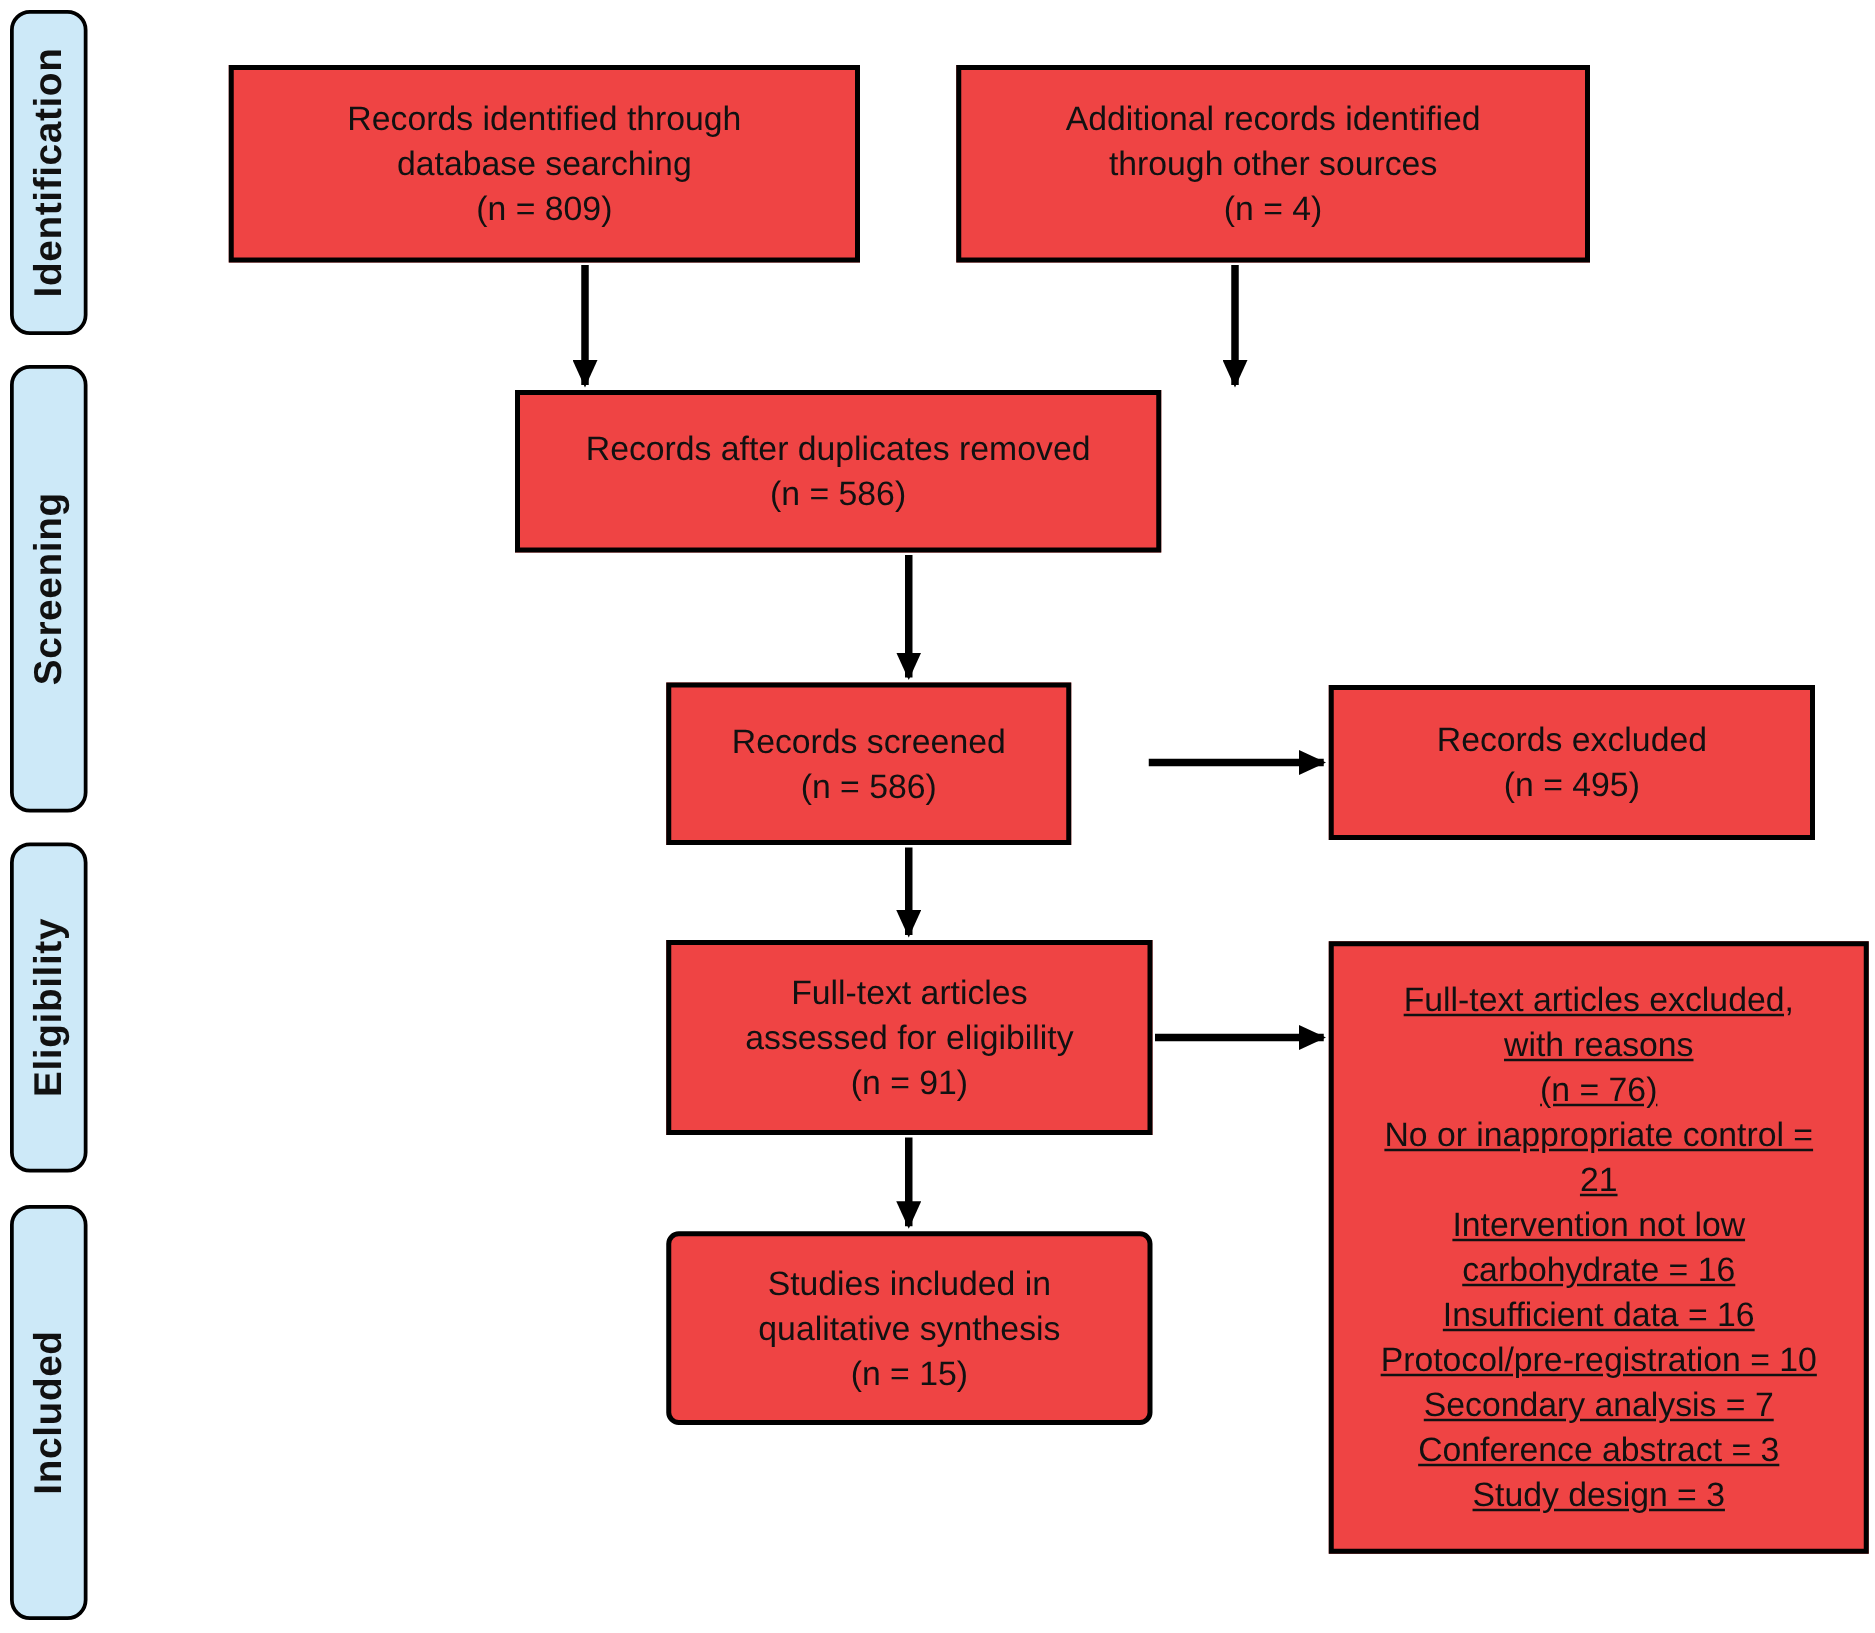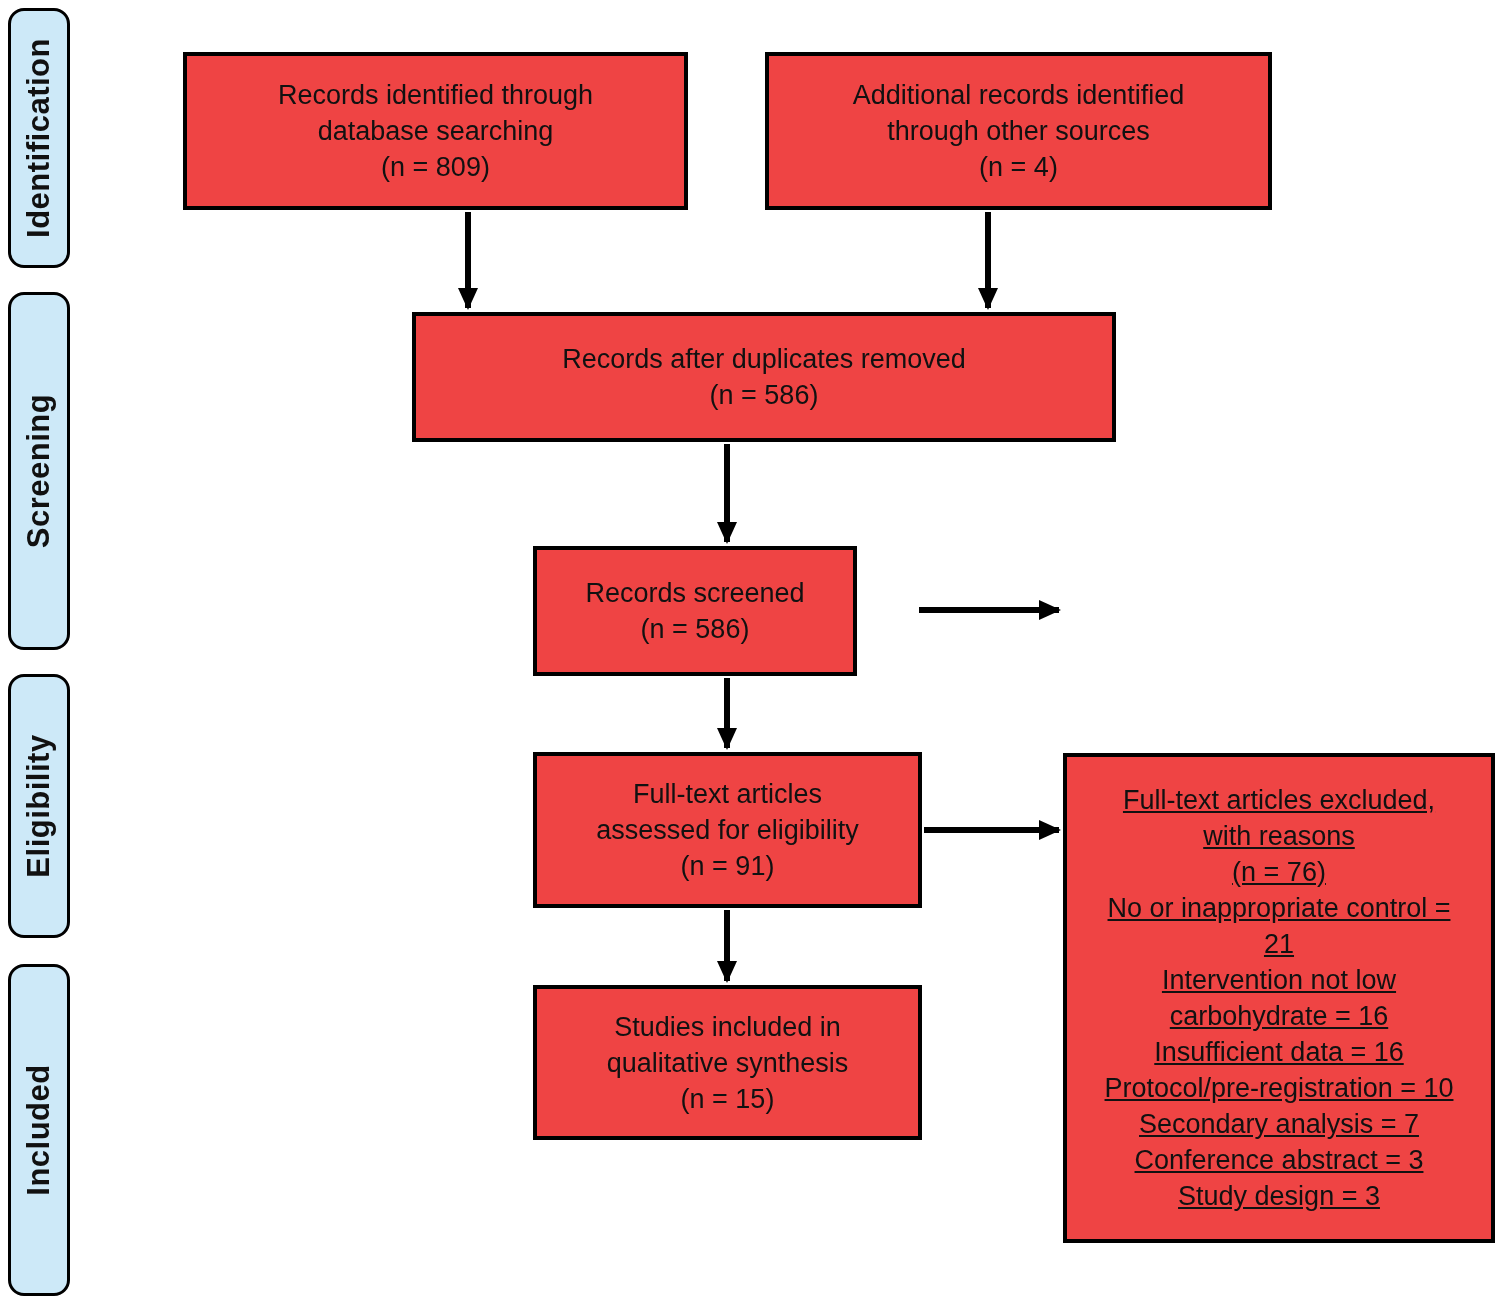--- a/index.html
+++ b/index.html
@@ -53,26 +53,26 @@
     justify-content: center;
     text-align: center;
   }
   .flowbox .boxtext {
     white-space: pre-line;
     font-size: 27px;
     line-height: 36px;
   }
   #box-records-identified { left: 183px;  top: 52px;  width: 505px; height: 158px; }
   #box-additional-records { left: 765px;  top: 52px;  width: 507px; height: 158px; justify-content: center; }
-  #box-after-duplicates   { left: 412px;  top: 312px; width: 704px; height: 130px; }
+  #box-after-duplicates   { left: 412px;  top: 312px; width: 517px; height: 130px; }
   #box-records-screened   { left: 533px;  top: 546px; width: 324px; height: 130px; }
   #box-records-excluded   { left: 1063px; top: 548px; width: 389px; height: 124px; }
   #box-fulltext-assessed  { left: 533px;  top: 752px; width: 389px; height: 156px; }
   #box-fulltext-excluded  { left: 1063px; top: 753px; width: 432px; height: 490px; text-decoration: underline; }
-  #box-studies-included   { left: 533px;  top: 985px; width: 389px; height: 155px; }
+  #box-studies-included   { left: 533px;  top: 985px; width: 389px; height: 155px; border-radius: 10px; }
 
   
   #arrow-layer {
     position: absolute;
     left: 0;
     top: 0;
     width: 1500px;
     height: 1306px;
     pointer-events: none;
   }
@@ -110,20 +110,24 @@
 (n = 4)</div>
   </div>
   <div class="flowbox" id="box-after-duplicates">
     <div class="boxtext">Records after duplicates removed
 (n = 586)</div>
   </div>
   <div class="flowbox" id="box-records-screened">
     <div class="boxtext">Records screened
 (n = 586)</div>
   </div>
+  <div class="flowbox" id="box-records-excluded">
+    <div class="boxtext">Records excluded
+(n = 495)</div>
+  </div>
   <div class="flowbox" id="box-fulltext-assessed">
     <div class="boxtext">Full-text articles
 assessed for eligibility
 (n = 91)</div>
   </div>
   <div class="flowbox" id="box-fulltext-excluded">
     <div class="boxtext">Full-text articles excluded,
 with reasons
 (n = 76)
 No or inappropriate control =

